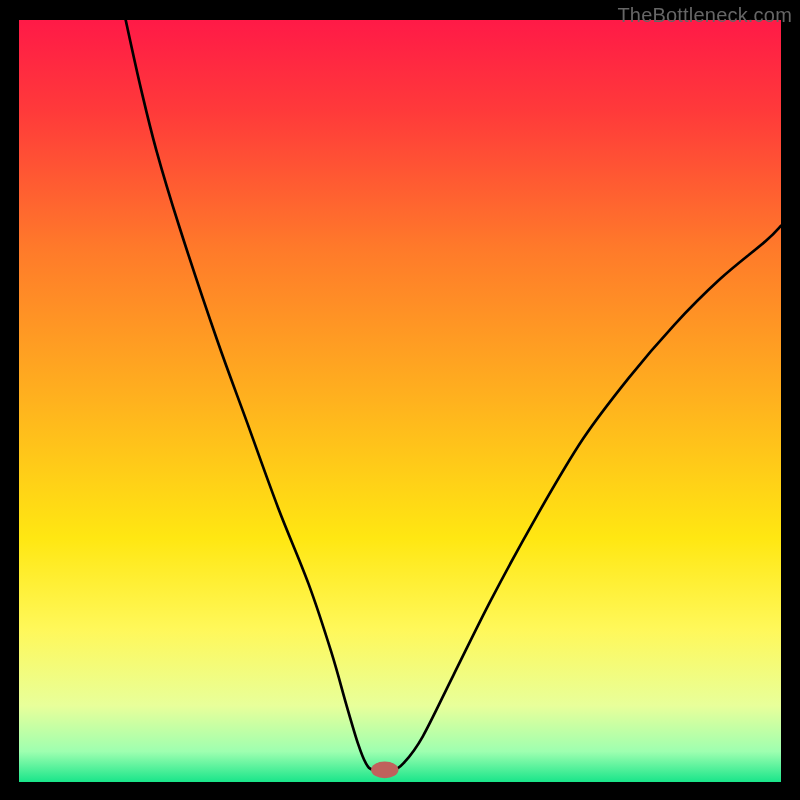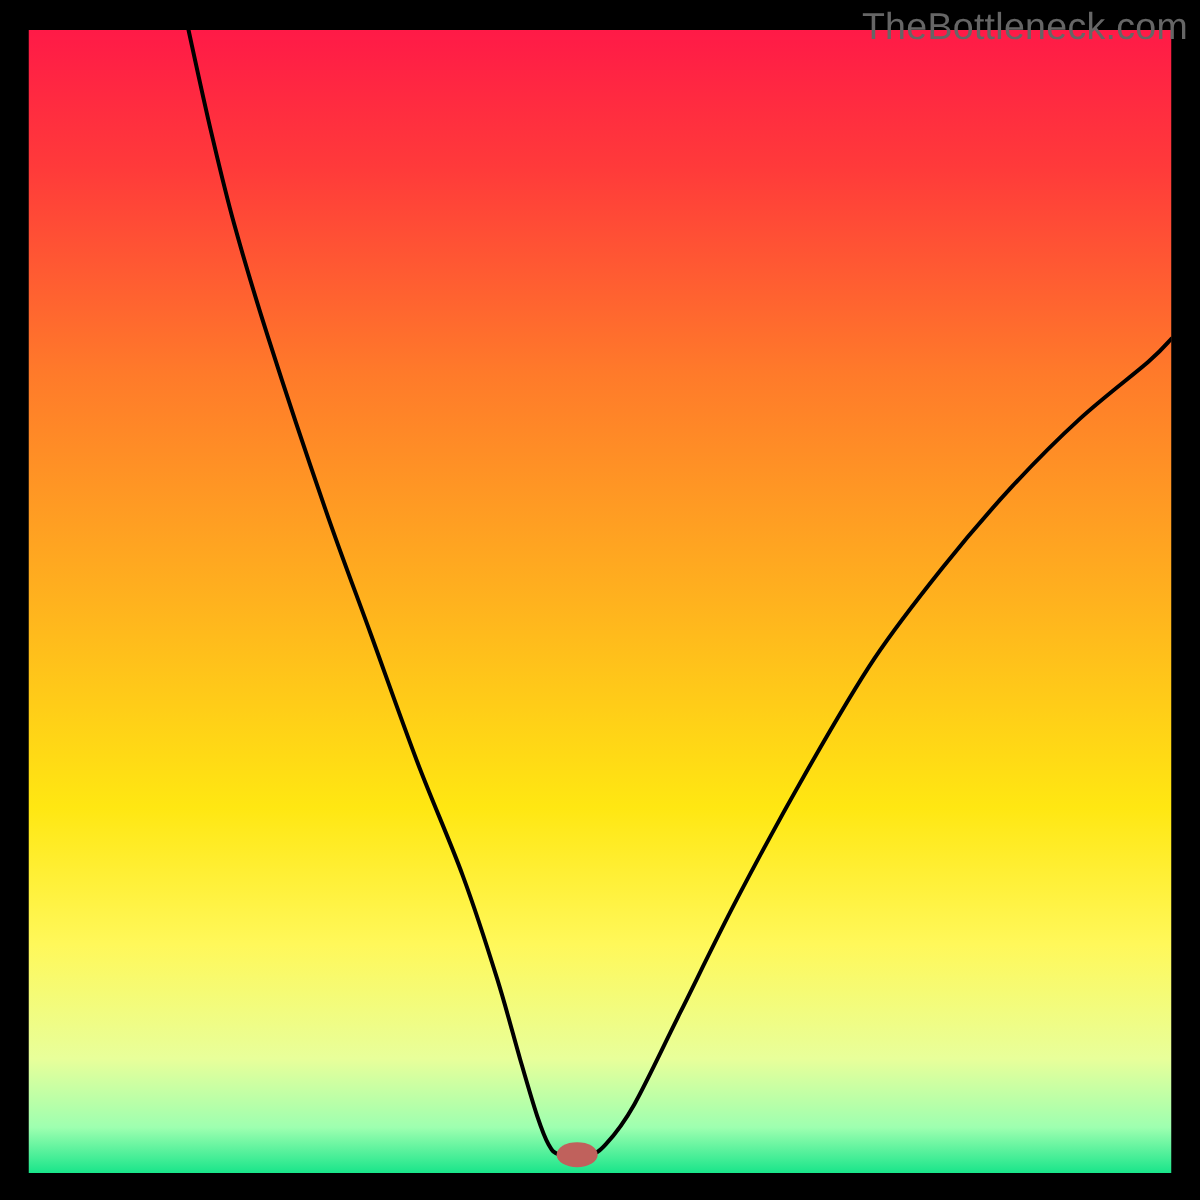--- a/index.html
+++ b/index.html
@@ -15,21 +15,21 @@
     height: 800px;
     background: #000;
     position: relative;
     box-sizing: border-box;
   }
   .watermark {
     position: absolute;
     top: 4px;
     right: 8px;
     color: #666;
-    font-size: 25px;
+    font-size: 20px;
     font-weight: 500;
     letter-spacing: 0.2px;
     z-index: 10;
   }
   .plot {
     position: absolute;
     left: 19px;
     top: 20px;
     width: 762px;
     height: 762px;

